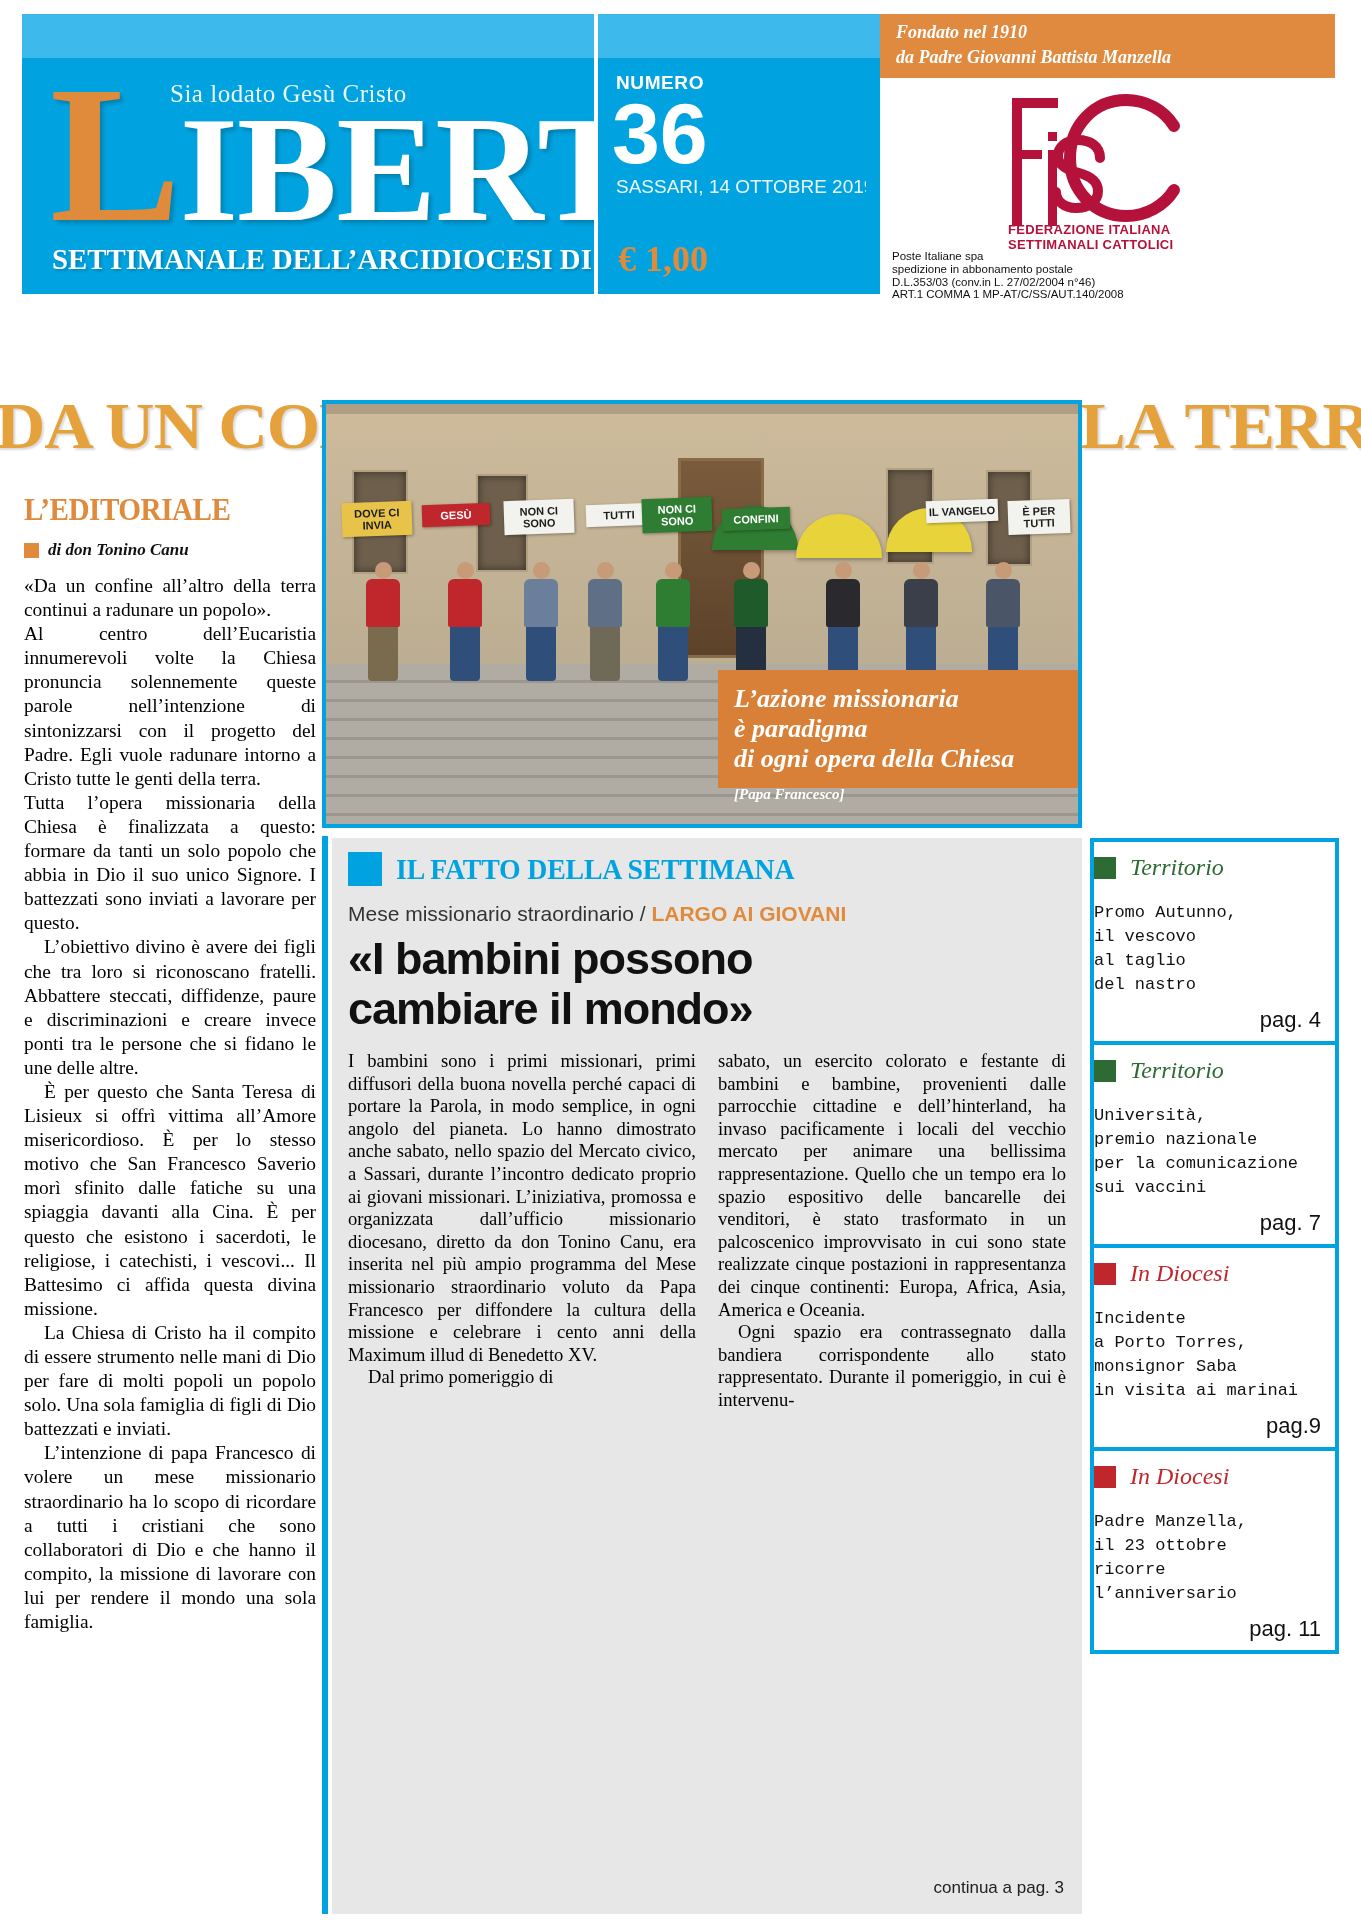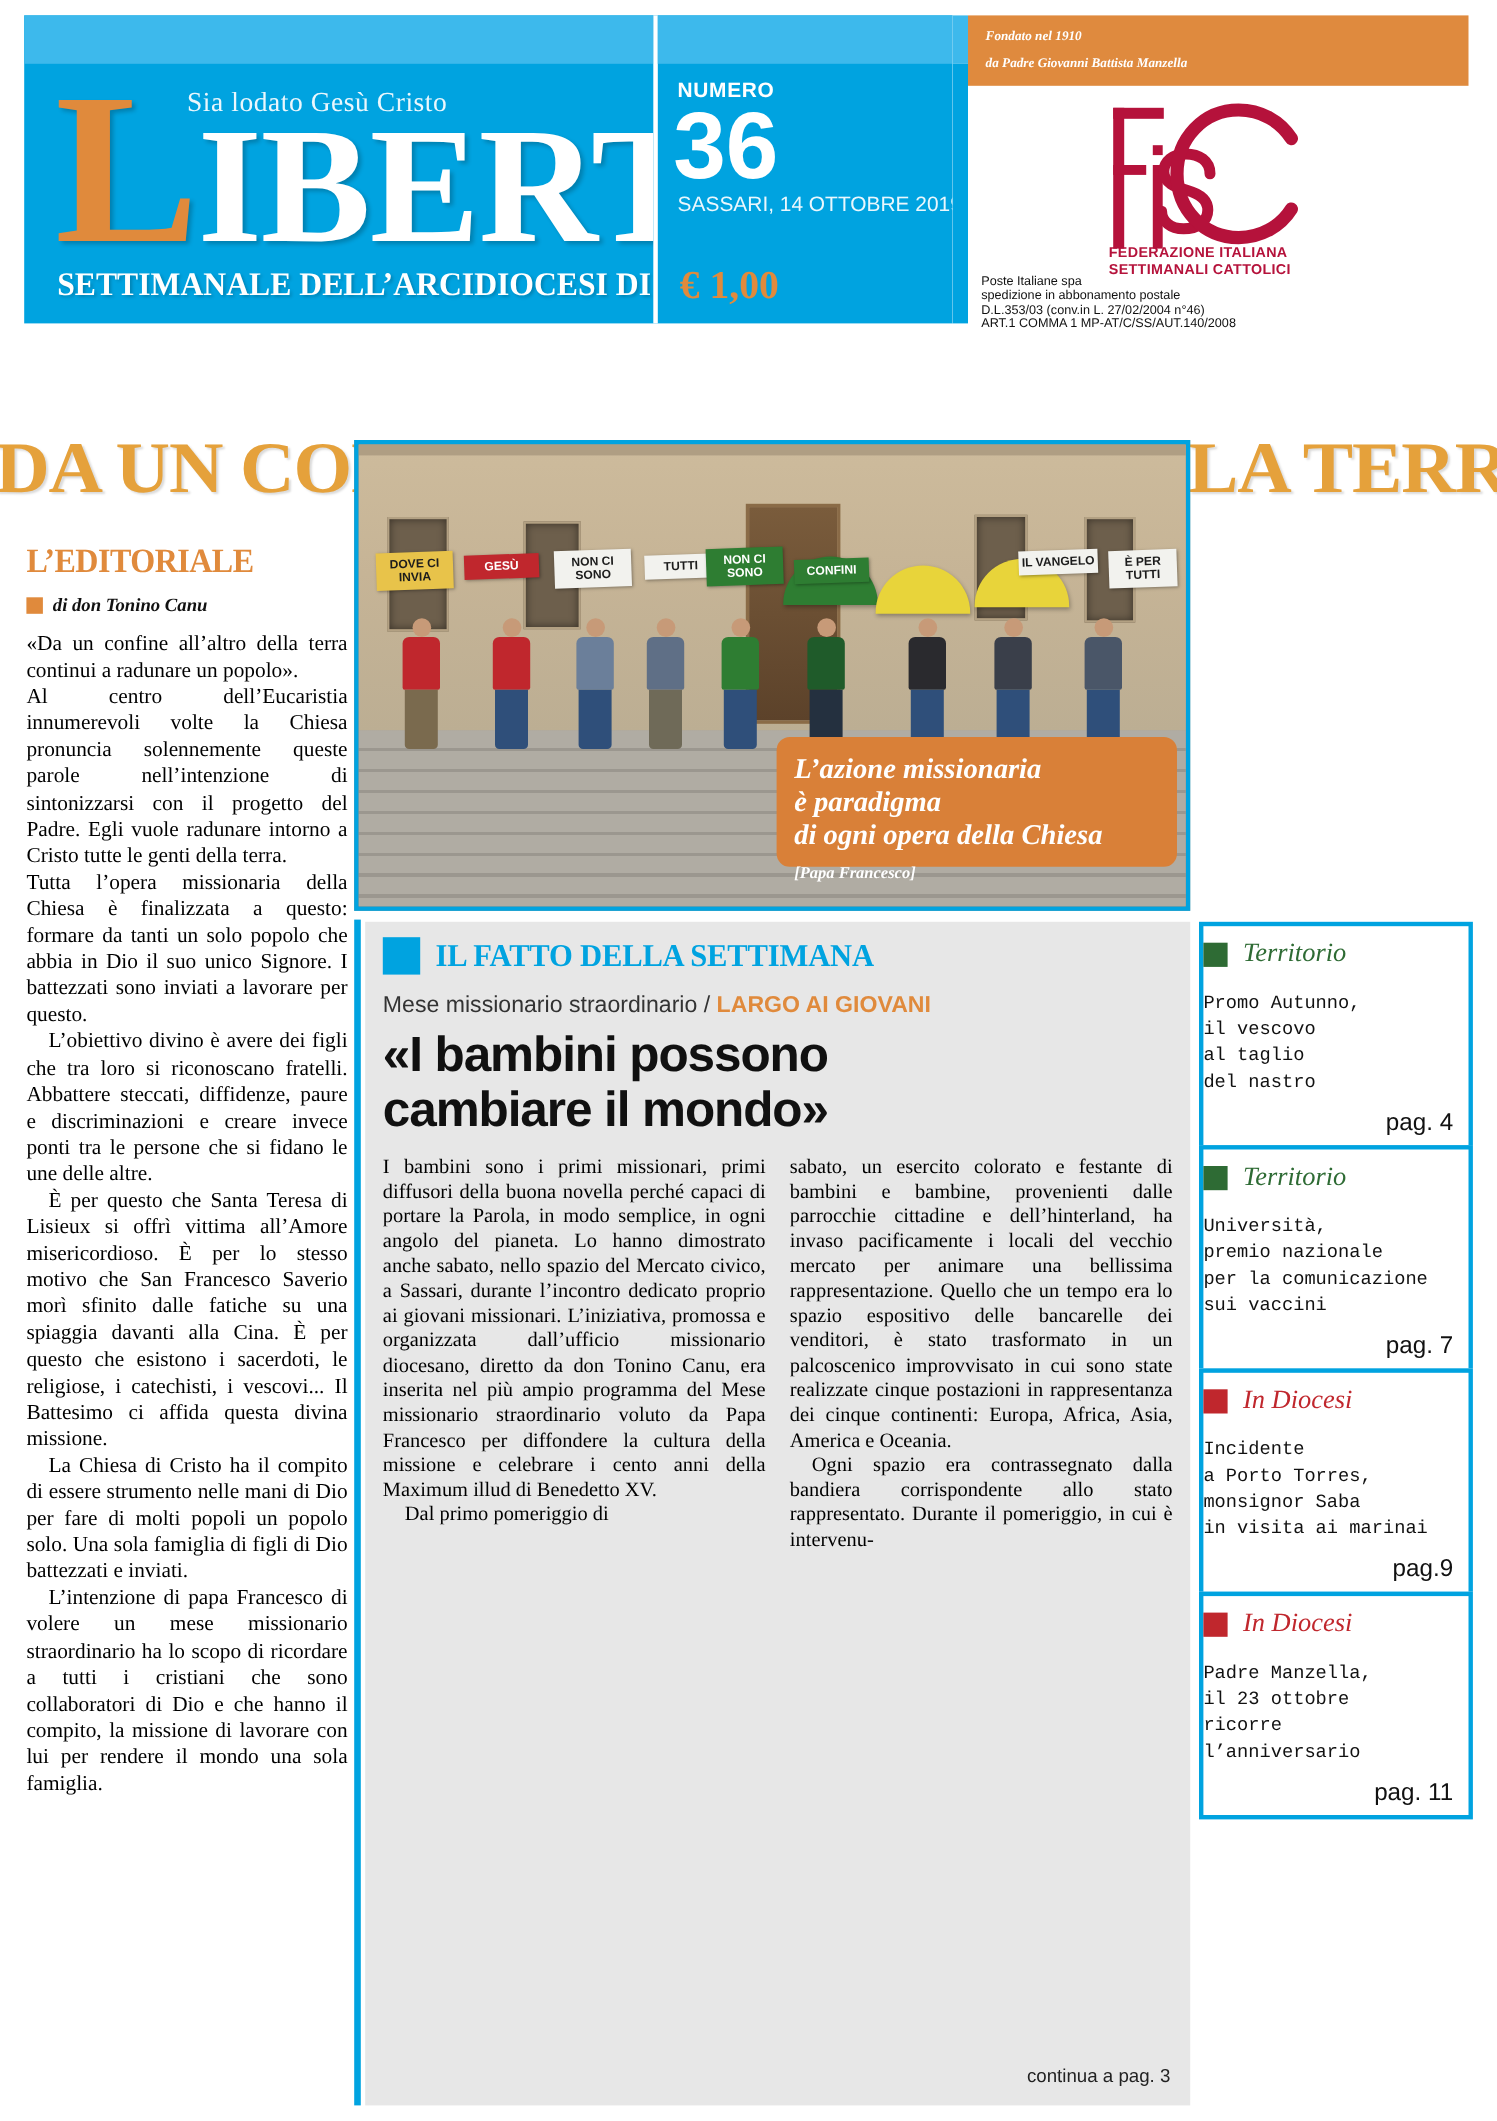--- a/index.html
+++ b/index.html
@@ -109,21 +109,21 @@
     position:absolute; left:0; top:44px; width: 14px; height: 236px; background:#00A3E0;
   }
   .founded {
     position: absolute;
     left: 14px; top: 0px;
     width: 455px; height: 64px;
     background: #DF8A3E;
     color: #ffffff;
     font-family: "Liberation Serif", serif;
     font-style: italic; font-weight: bold;
-    font-size: 12px; line-height: 25px;
+    font-size: 18px; line-height: 25px;
     padding: 6px 0 0 16px;
   }
   .fisc {
     position: absolute;
     left: 140px; top: 74px;
     width: 200px; height: 150px;
   }
   .fisc-caption {
     position: absolute;
     left: 142px; top: 208px;
@@ -250,25 +250,24 @@
     transform: rotate(-2deg);
   }
   .umb {
     position:absolute;
     width: 86px; height: 44px;
     border-radius: 48px 48px 0 0;
     box-shadow: 1px 2px 4px rgba(0,0,0,0.3);
   }
   .caption-box {
     position: absolute;
-    left: 380px; top: 266px;
+    left: 392px; top: 266px;
     width: 364px; height: 118px;
     background: #D98038;
     padding: 14px 14px 8px 16px;
-    border-radius: 12px;
   }
   .caption-box .cap-l {
     font-family: "Liberation Serif", serif;
     font-weight: bold; font-style: italic;
     font-size: 26px; line-height: 30px; color: #ffffff;
   }
   .caption-box .cap-src {
     margin-top: 12px;
     font-family: "Liberation Serif", serif;
     font-weight: bold; font-style: italic;

